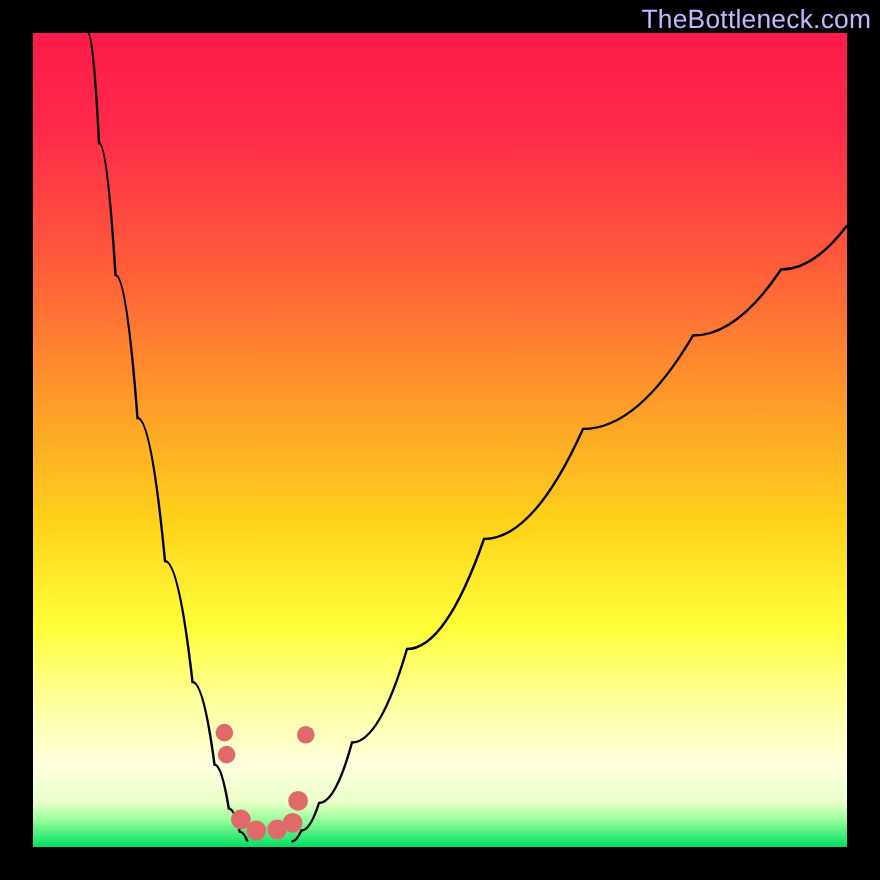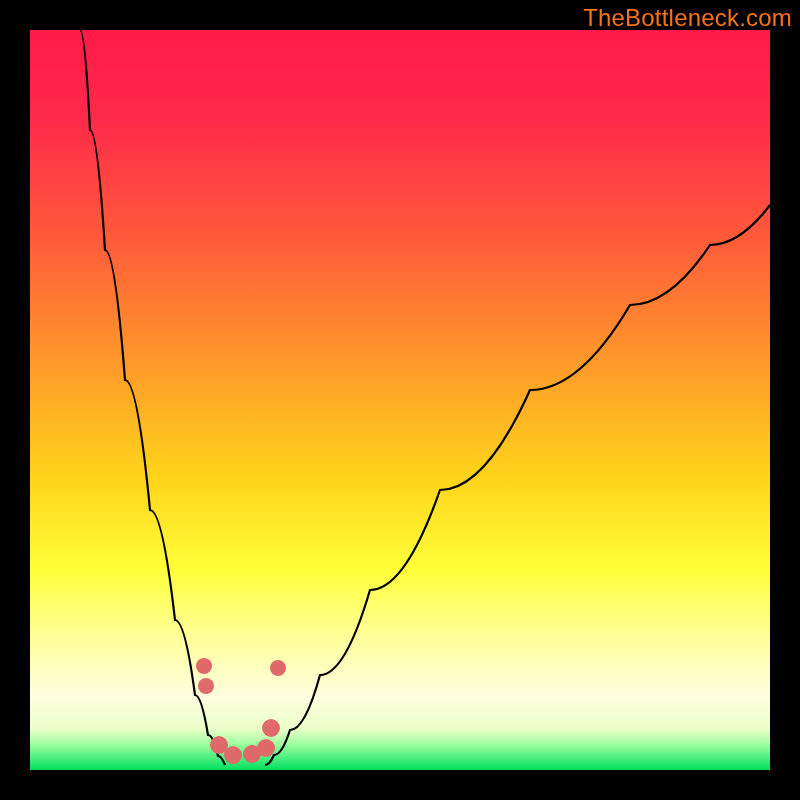--- a/index.html
+++ b/index.html
@@ -20,21 +20,21 @@
     overflow: hidden;
   }
   .gradient-bg {
     position: absolute;
     inset: 0;
   }
   .watermark {
     position: absolute;
     top: 4px;
     right: 8px;
-    color: #f97316;
+    color: #c4b5fd;
     font-size: 24px;
     font-weight: 500;
     letter-spacing: 0.2px;
     -webkit-user-select: none;
     user-select: none;
   }
   svg.curve {
     position: absolute;
     inset: 0;
     width: 100%;

